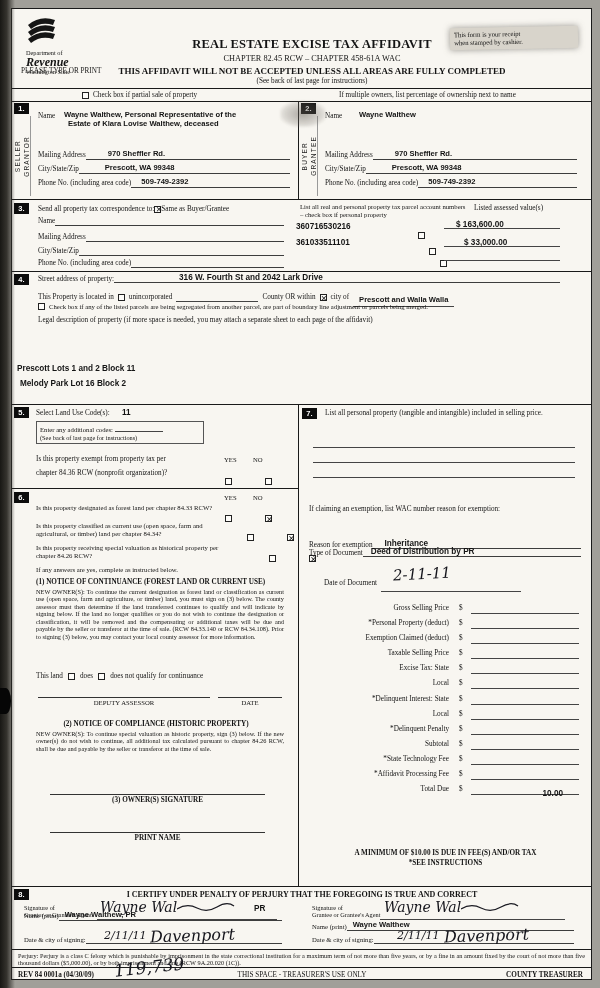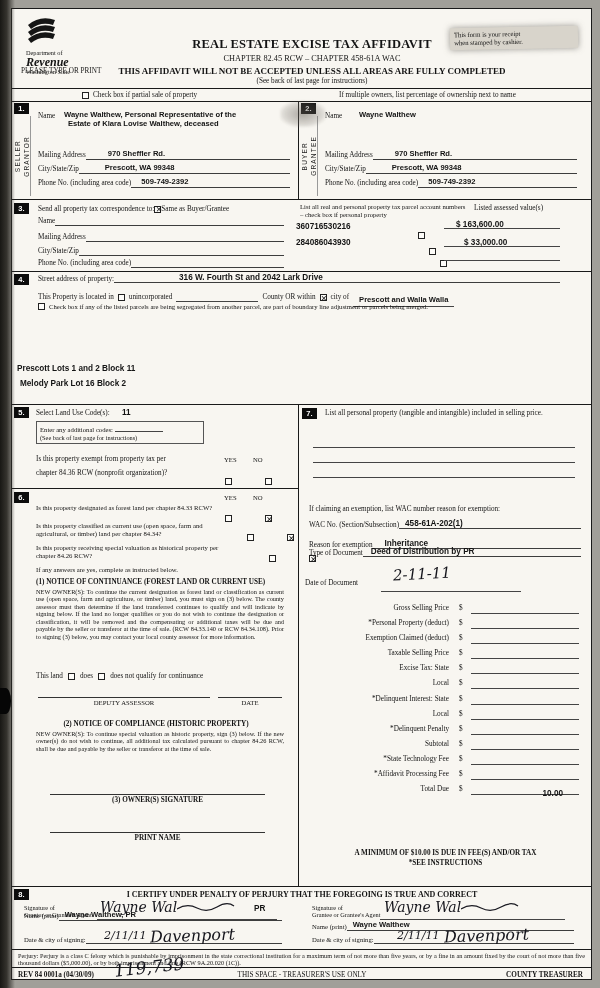--- a/index.html
+++ b/index.html
@@ -157,21 +157,21 @@
       <div class="abs val8" style="left:284px;top:22px;">360716530216</div>
       <span class="cb abs" style="left:406px;top:24px;"></span>
       <div class="abs" style="left:432px;top:13px;width:116px;height:16px;border-bottom:1px solid #444;padding-left:12px;">
         <span class="val8">$ 163,600.00</span>
       </div>
 
       <div class="frow" style="left:26px;top:32px;width:246px;">
         <span class="lab t7">Mailing Address</span>
           <span class="fill"></span>
       </div>
-      <div class="abs val8" style="left:284px;top:38px;">284086043930</div>
+      <div class="abs val8" style="left:284px;top:38px;">361033511101</div>
       <span class="cb abs" style="left:406px;top:40px;"></span>
       <div class="abs" style="left:432px;top:31px;width:116px;height:16px;border-bottom:1px solid #444;padding-left:20px;">
         <span class="val8">$ 33,000.00</span>
       </div>
 
       <div class="frow" style="left:26px;top:46px;width:246px;">
         <span class="lab t7">City/State/Zip</span>
           <span class="fill"></span>
       </div>
       <span class="cb abs" style="left:406px;top:52px;"></span>
@@ -198,20 +198,21 @@
         <span class="ul" style="width:82px;height:9px;"></span>
         <span class="t7">County OR within</span>
         <span class="cb ck"></span>
         <span class="t7">city of</span>
         <span class="ul" style="padding:0 6px;"><span class="val">Prescott and Walla Walla</span></span>
       </div>
       <div class="abs" style="left:26px;top:31px;display:flex;gap:4px;align-items:center;">
         <span class="cb"></span>
         <span class="t65">Check box if any of the listed parcels are being segregated from another parcel, are part of boundary line adjustment or parcels being merged.</span>
       </div>
+      <div class="abs t7" style="left:26px;top:44px;">Legal description of property (if more space is needed, you may attach a separate sheet to each page of the affidavit)</div>
       <div class="abs val8" style="left:5px;top:92px;">Prescott Lots 1 and 2 Block 11</div>
       <div class="abs val8" style="left:8px;top:107px;">Melody Park Lot 16 Block 2</div>
     </div>
 
     <div class="sec" style="top:395px;height:482px;">
       <div class="abs" style="left:0;top:0;width:287px;height:482px;border-right:1px solid #1a1a1a;">
 
         <div class="abs" style="left:0;top:0;width:100%;height:84px;border-bottom:1px solid #1a1a1a;">
           <div class="numbox" style="left:2px;top:2px;">5.</div>
           <div class="abs t7" style="left:24px;top:4px;">Select Land Use Code(s):</div>
@@ -269,39 +270,33 @@
       </div>
 
       <div class="abs" style="left:287px;top:0;width:294px;height:482px;">
         <div class="numbox" style="left:3px;top:3px;">7.</div>
         <div class="abs t7" style="left:26px;top:4px;width:232px;">List all personal property (tangible and intangible) included in selling price.</div>
         <div class="rule" style="left:14px;top:42px;width:262px;"></div>
         <div class="rule" style="left:14px;top:57px;width:262px;"></div>
         <div class="rule" style="left:14px;top:72px;width:262px;"></div>
 
         <div class="abs t7" style="left:10px;top:100px;">If claiming an exemption, list WAC number reason for exemption:</div>
-        <div class="frow" style="left:10px;top:114px;width:272px;">
-          <span class="lab t7">WAC No. (Section/Subsection)</span>
-          <span class="fill" style="padding-left:6px;">
-              <span class="val8">458-61A-202(1)</span>
-            </span>
-        </div>
         <div class="frow" style="left:10px;top:134px;width:272px;">
           <span class="lab t7">Reason for exemption</span>
           <span class="fill" style="padding-left:12px;">
               <span class="val8">Inheritance</span>
             </span>
         </div>
         <div class="frow" style="left:10px;top:142px;width:272px;">
           <span class="lab t7">Type of Document</span>
           <span class="fill" style="padding-left:8px;">
               <span class="val8">Deed of Distribution by PR</span>
             </span>
         </div>
-        <div class="abs t7" style="left:6px;top:174px;">Date of Document</div>
+        <div class="abs t7" style="left:25px;top:174px;">Date of Document</div>
         <div class="abs script" style="left:94px;top:160px;font-size:15px;transform:rotate(-3deg);">2-11-11</div>
         <div class="rule" style="left:82px;top:186px;width:140px;"></div>
 
         <div class="abs" style="left:0;top:196px;width:293px;">
           <div class="mrow">
               <span class="mlab t7">Gross Selling Price</span>
               <span class="mdollar t7">$</span>
               <span class="mul"><span class="val8"></span></span>
             </div>
           <div class="mrow">

